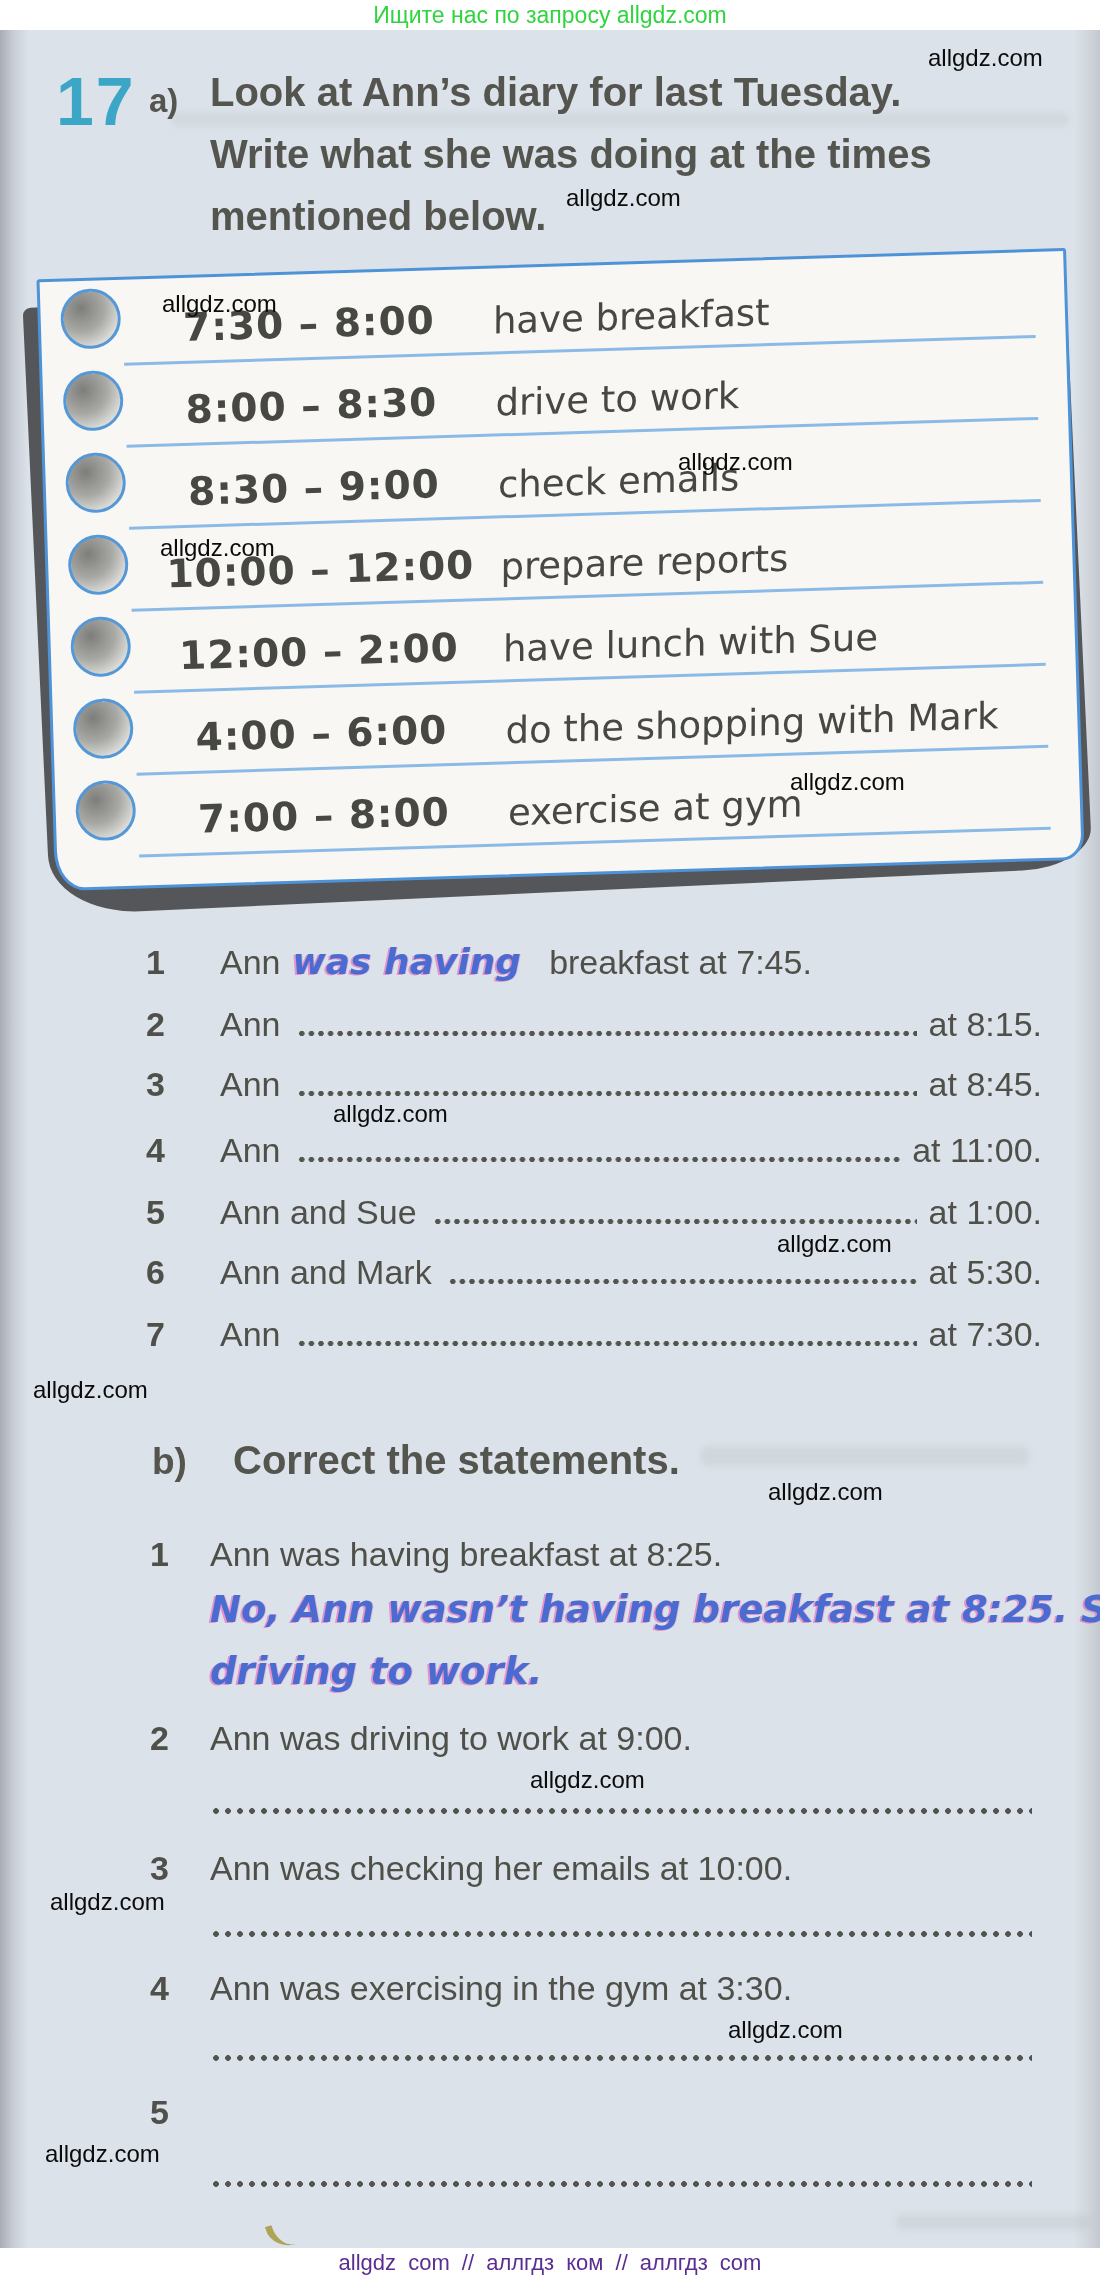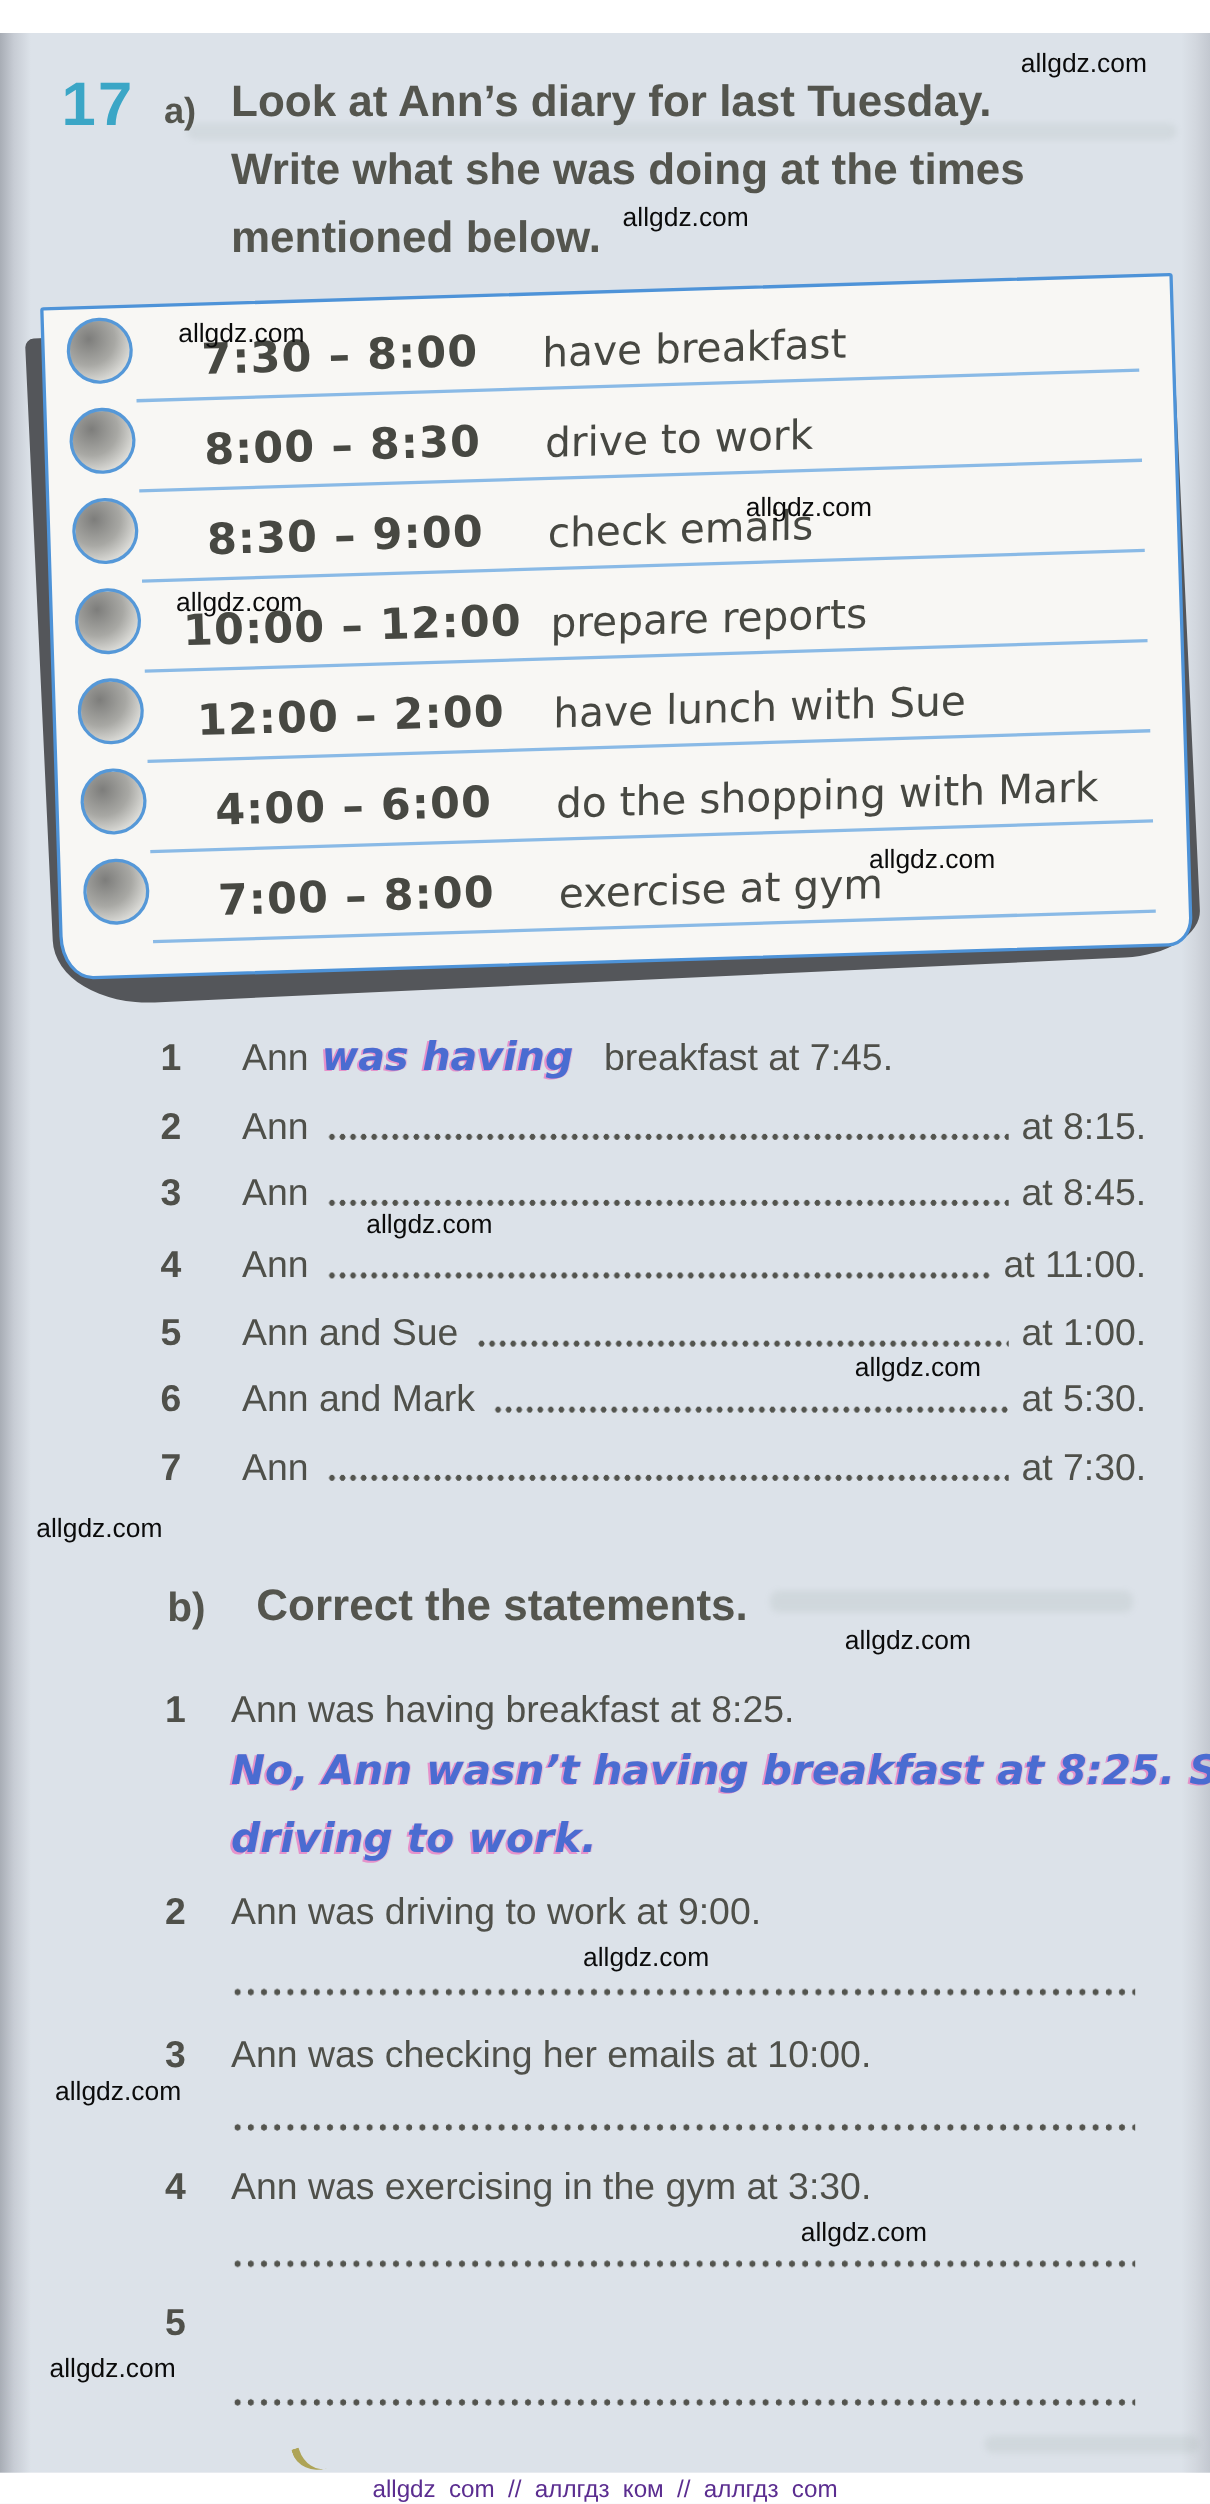--- a/index.html
+++ b/index.html
@@ -12,21 +12,21 @@
           text-align:center;line-height:30px;font-size:22px;font-weight:500;color:#5b2d90;word-spacing:6px;}
   
   .body-bg{position:absolute;left:0;top:30px;width:1100px;height:2218px;background:#dce2e9;}
   .edge-left{position:absolute;left:0;top:30px;width:28px;height:2218px;
              background:linear-gradient(to right,#a8adb5,#c7ccd4 45%,rgba(220,226,233,0));}
   .edge-right{position:absolute;right:0;top:30px;width:26px;height:2218px;
               background:linear-gradient(to left,#c3c8d0,#d2d7de 50%,rgba(220,226,233,0));}
   
   .gb{position:absolute;background:#7d8f85;filter:blur(3px);border-radius:8px;}
   
-  .ex-num{position:absolute;left:56px;top:62px;font-size:56px;font-weight:700;color:#3ba6c6;
+  .ex-num{position:absolute;left:56px;top:62px;font-size:68px;font-weight:700;color:#3ba6c6;
           letter-spacing:2px;}
   .pa-label{position:absolute;left:149px;top:82px;font-size:33px;font-weight:700;color:#54554e;}
   .h-line{position:absolute;left:210px;font-size:40px;font-weight:700;color:#54554e;white-space:nowrap;}
   
   .wm{position:absolute;font-size:24px;color:#0b0b0b;z-index:40;white-space:nowrap;}
   
   .notepad{position:absolute;left:36px;top:248px;width:1030px;height:612px;
            transform:rotate(-1.75deg);transform-origin:top right;z-index:5;}
   .notepad .shadow{position:absolute;left:-10px;right:-3px;top:20px;bottom:-16px;background:#54565a;
            transform:rotate(-0.9deg);border-radius:8px 8px 70px 90px / 8px 8px 40px 60px;}
@@ -72,20 +72,21 @@
   <div class="body-bg"></div>
   <div class="edge-left"></div>
   <div class="edge-right"></div>
 
   <div class="gb" style="left:170px;top:112px;width:900px;height:15px;opacity:.10"></div>
   <div class="gb" style="left:560px;top:300px;width:480px;height:14px;opacity:.10"></div>
   <div class="gb" style="left:540px;top:735px;width:480px;height:15px;opacity:.10"></div>
   <div class="gb" style="left:700px;top:1446px;width:330px;height:20px;opacity:.12"></div>
   <div class="gb" style="left:895px;top:2214px;width:195px;height:16px;opacity:.12"></div>
 
+  <div class="banner">Ищите нас по запросу allgdz.com</div>
 
   <div class="ex-num">17</div>
   <div class="pa-label">a)</div>
   <div class="h-line" style="top:70px">Look at Ann’s diary for last Tuesday.</div>
   <div class="h-line" style="top:132px">Write what she was doing at the times</div>
   <div class="h-line" style="top:194px">mentioned below.</div>
 
   <div class="notepad">
     <div class="shadow"></div>
     <div class="paper">

